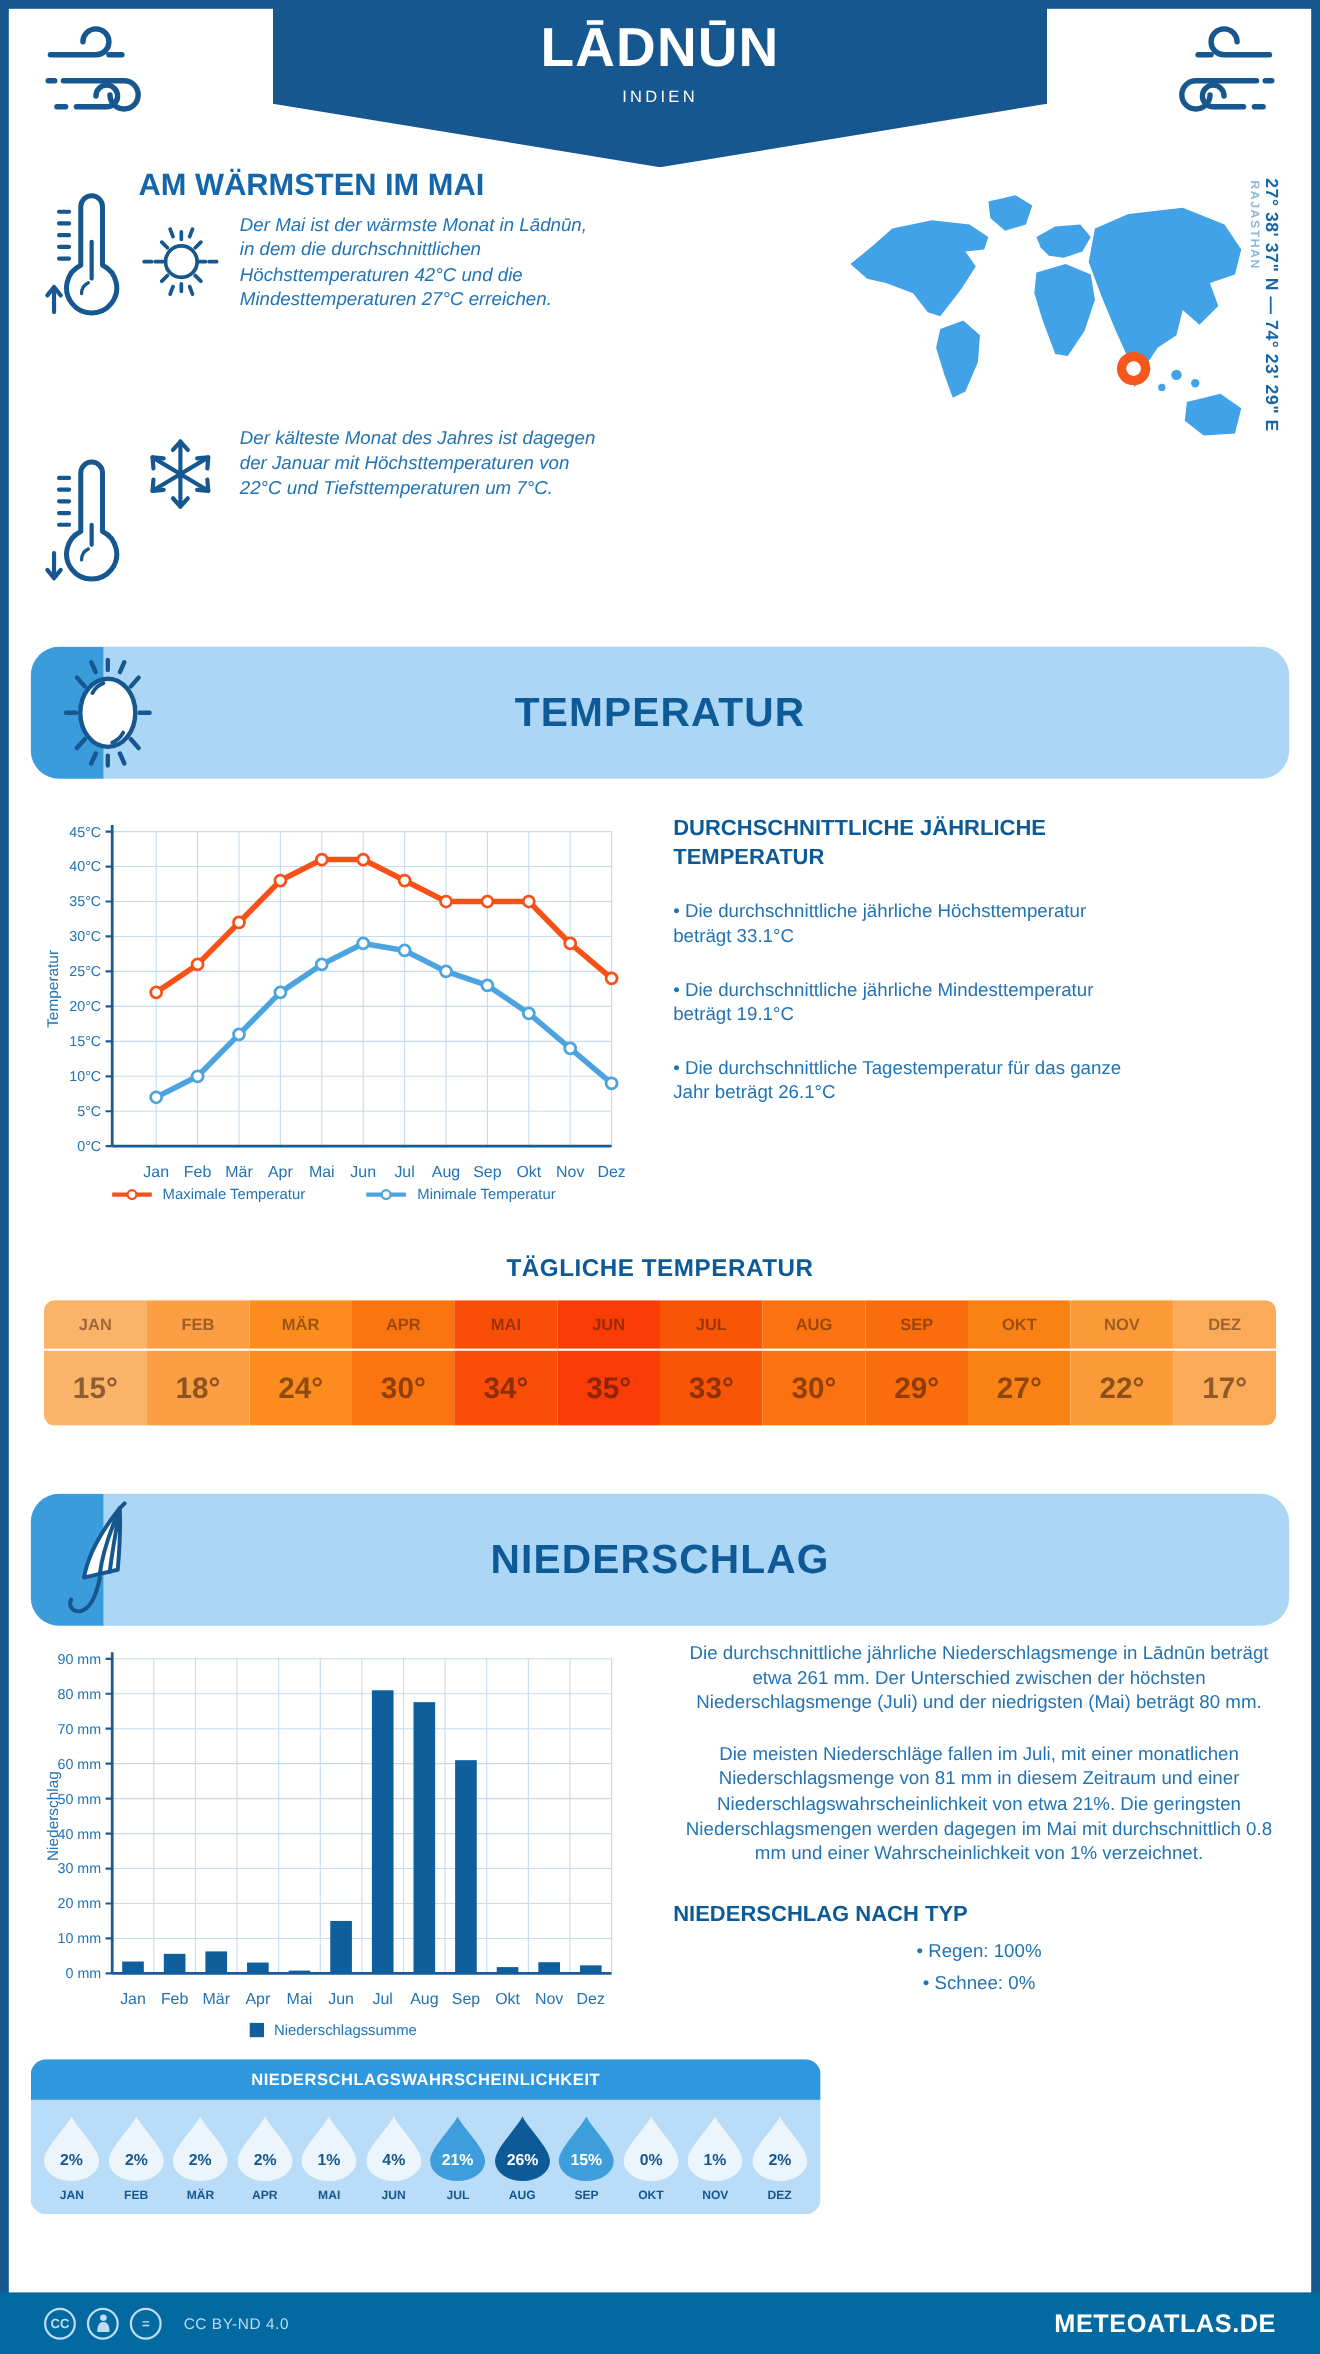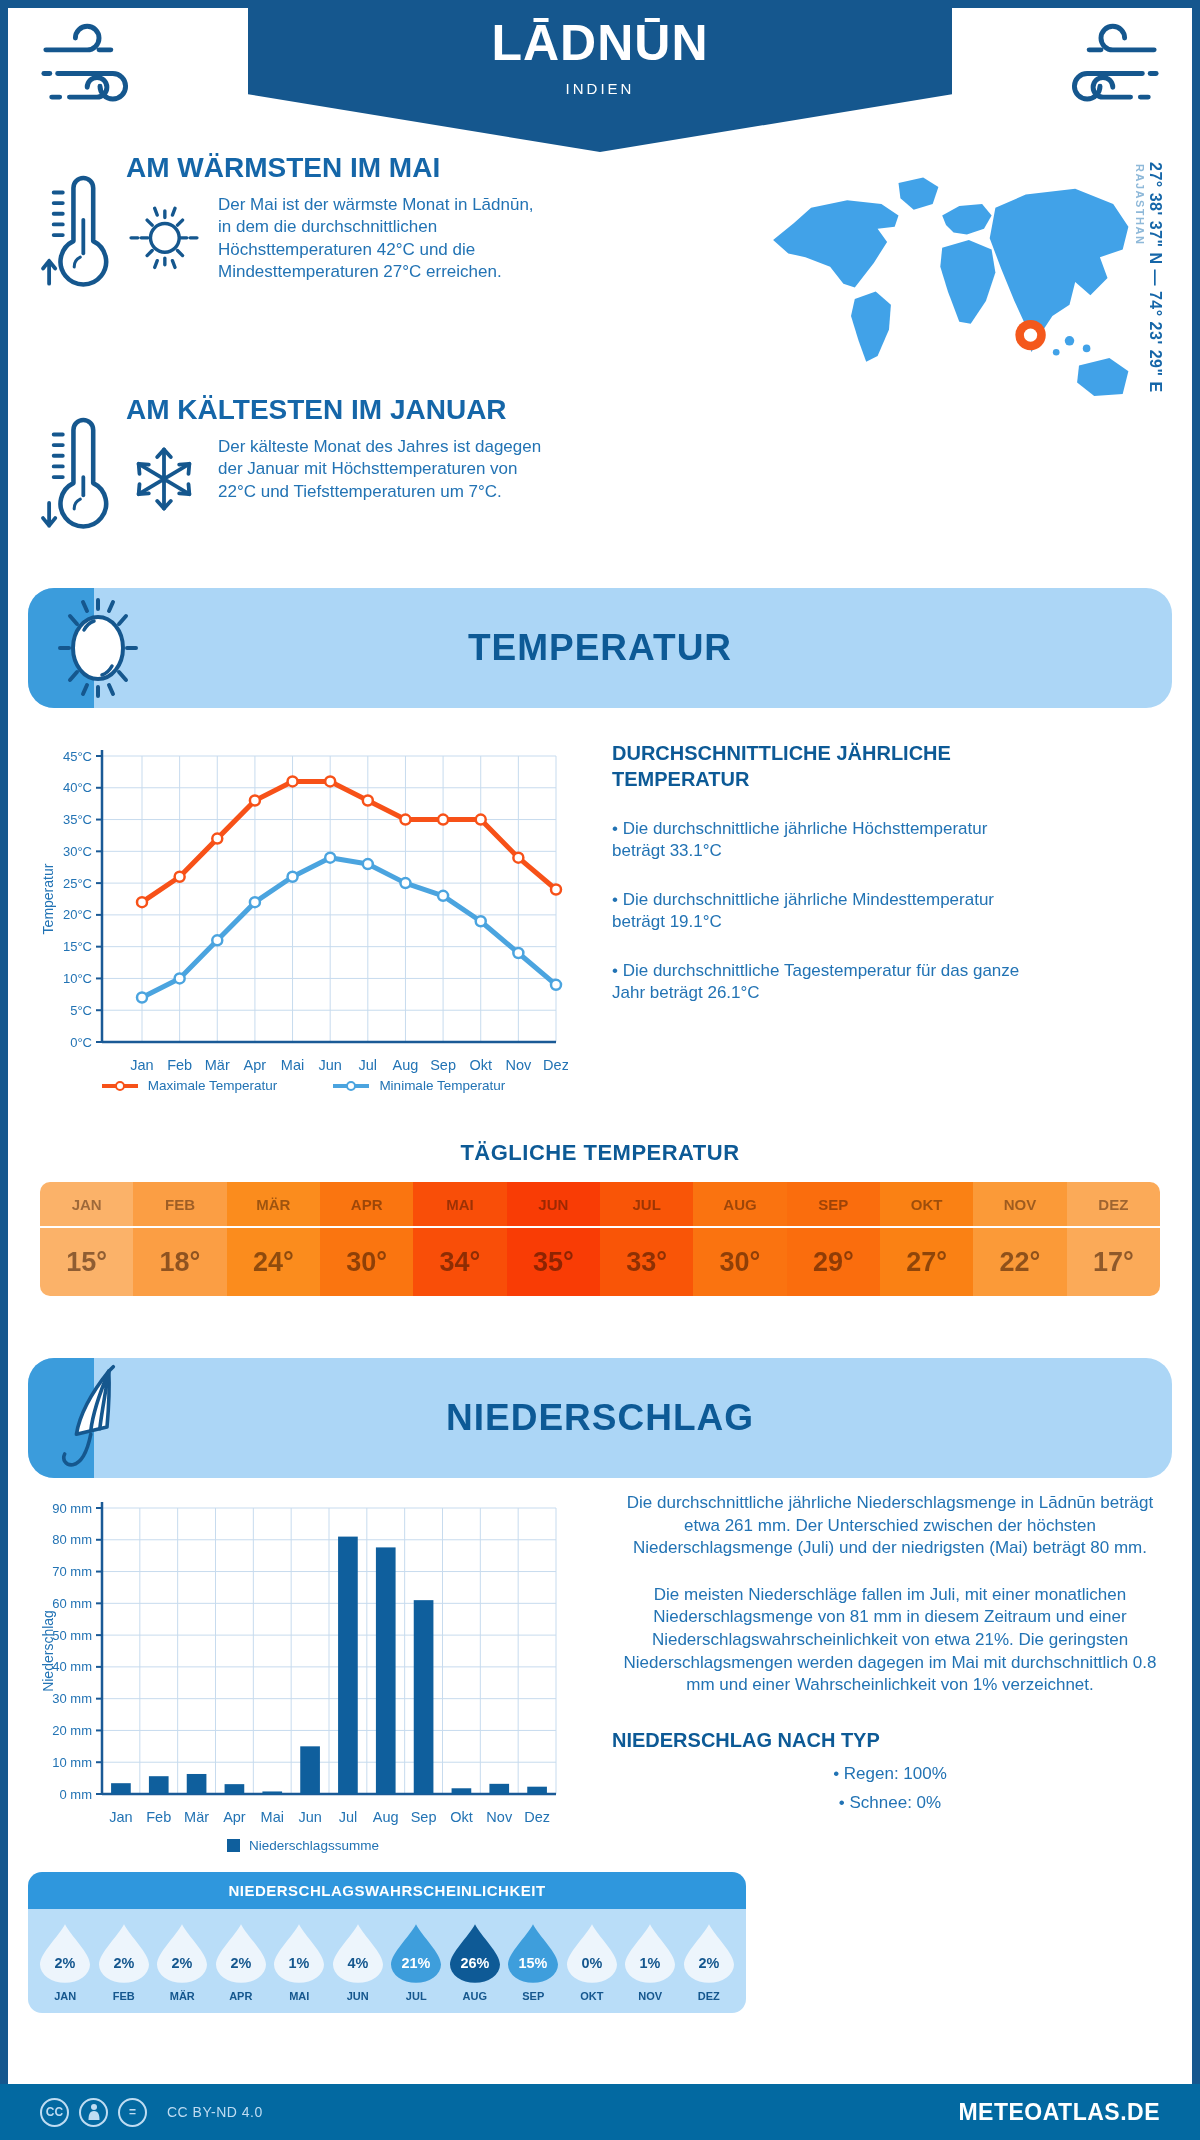--- a/index.html
+++ b/index.html
@@ -20,21 +20,21 @@
   .wind-right{right:36px;transform:scaleX(-1);}
 
   
   .info{position:absolute;left:40px;width:610px;display:flex;gap:10px;}
   .info-warm{top:146px;}
   .info-cold{top:388px;}
   .thermo{width:76px;height:172px;flex:none;}
   .info-right h2{font-size:28px;color:#1566A8;margin:6px 0 10px 0;font-weight:bold;}
   .info-row{display:flex;gap:16px;align-items:flex-start;}
   .mini-icon{width:76px;height:82px;flex:none;margin-top:2px;}
-  .info-row p{width:332px;font-size:17px;line-height:1.32;color:#2273B4;margin:0;}
+  .info-row p{width:332px;font-size:17px;line-height:1.32;color:#2273B4;margin:0;font-style:italic;}
 
   
   .map{position:absolute;left:756px;top:158px;width:380px;height:282px;}
   .coords{position:absolute;left:1134px;top:162px;height:320px;writing-mode:vertical-rl;}
   .coords .coord-text{display:block;font-size:16px;font-weight:bold;color:#1566A8;letter-spacing:0.5px;}
   .coords .region{display:block;font-size:11px;font-weight:bold;color:#8FB9D9;letter-spacing:1.5px;margin-top:2px;}
 
   
   .sec{position:absolute;left:28px;width:1144px;height:120px;background:#ACD6F6;border-radius:26px;overflow:hidden;}
   .sec::before{content:'';position:absolute;left:0;top:0;width:66px;height:100%;background:#3B9CDC;}
@@ -146,21 +146,20 @@
 
   <div class="info info-cold">
     <svg class="thermo" viewBox="0 0 100 160" fill="none" stroke="#15578E" stroke-width="6" stroke-linecap="round" stroke-linejoin="round">
       <path d="M44 22 a13 13 0 0 1 26 0 v70 a30 30 0 1 1 -26 0 Z"></path>
       <path d="M57 84 v24" stroke-width="5"></path>
       <path d="M45 126 a14 14 0 0 1 8 -13" stroke-width="4"></path>
       <path d="M18 28 h12 M18 42 h12 M18 56 h12 M18 70 h12 M18 84 h12" stroke-width="5"></path>
       <path d="M12 148 v-30 M12 148 l-8 -10 M12 148 l8 -10" stroke-width="5"></path>
     </svg>
     <div class="info-right">
-      <h2>AM KÄLTESTEN IM JANUAR</h2>
       <div class="info-row">
         <svg class="mini-icon" viewBox="0 0 90 90" fill="none" stroke="#15578E" stroke-width="4.5" stroke-linecap="round">
           <path d="M45 10 V80 M15 27 L75 63 M15 63 L75 27"></path>
           <path d="M45 10 l-8 9 M45 10 l8 9 M45 80 l-8 -9 M45 80 l8 -9 M15 27 l12 1 M15 27 l1 12 M75 63 l-12 -1 M75 63 l-1 -12 M15 63 l12 -1 M15 63 l1 -12 M75 27 l-12 1 M75 27 l-1 12"></path>
         </svg>
         <p>Der kälteste Monat des Jahres ist dagegen der Januar mit Höchsttemperaturen von 22°C und Tiefsttemperaturen um 7°C.</p>
       </div>
     </div>
   </div>
 

